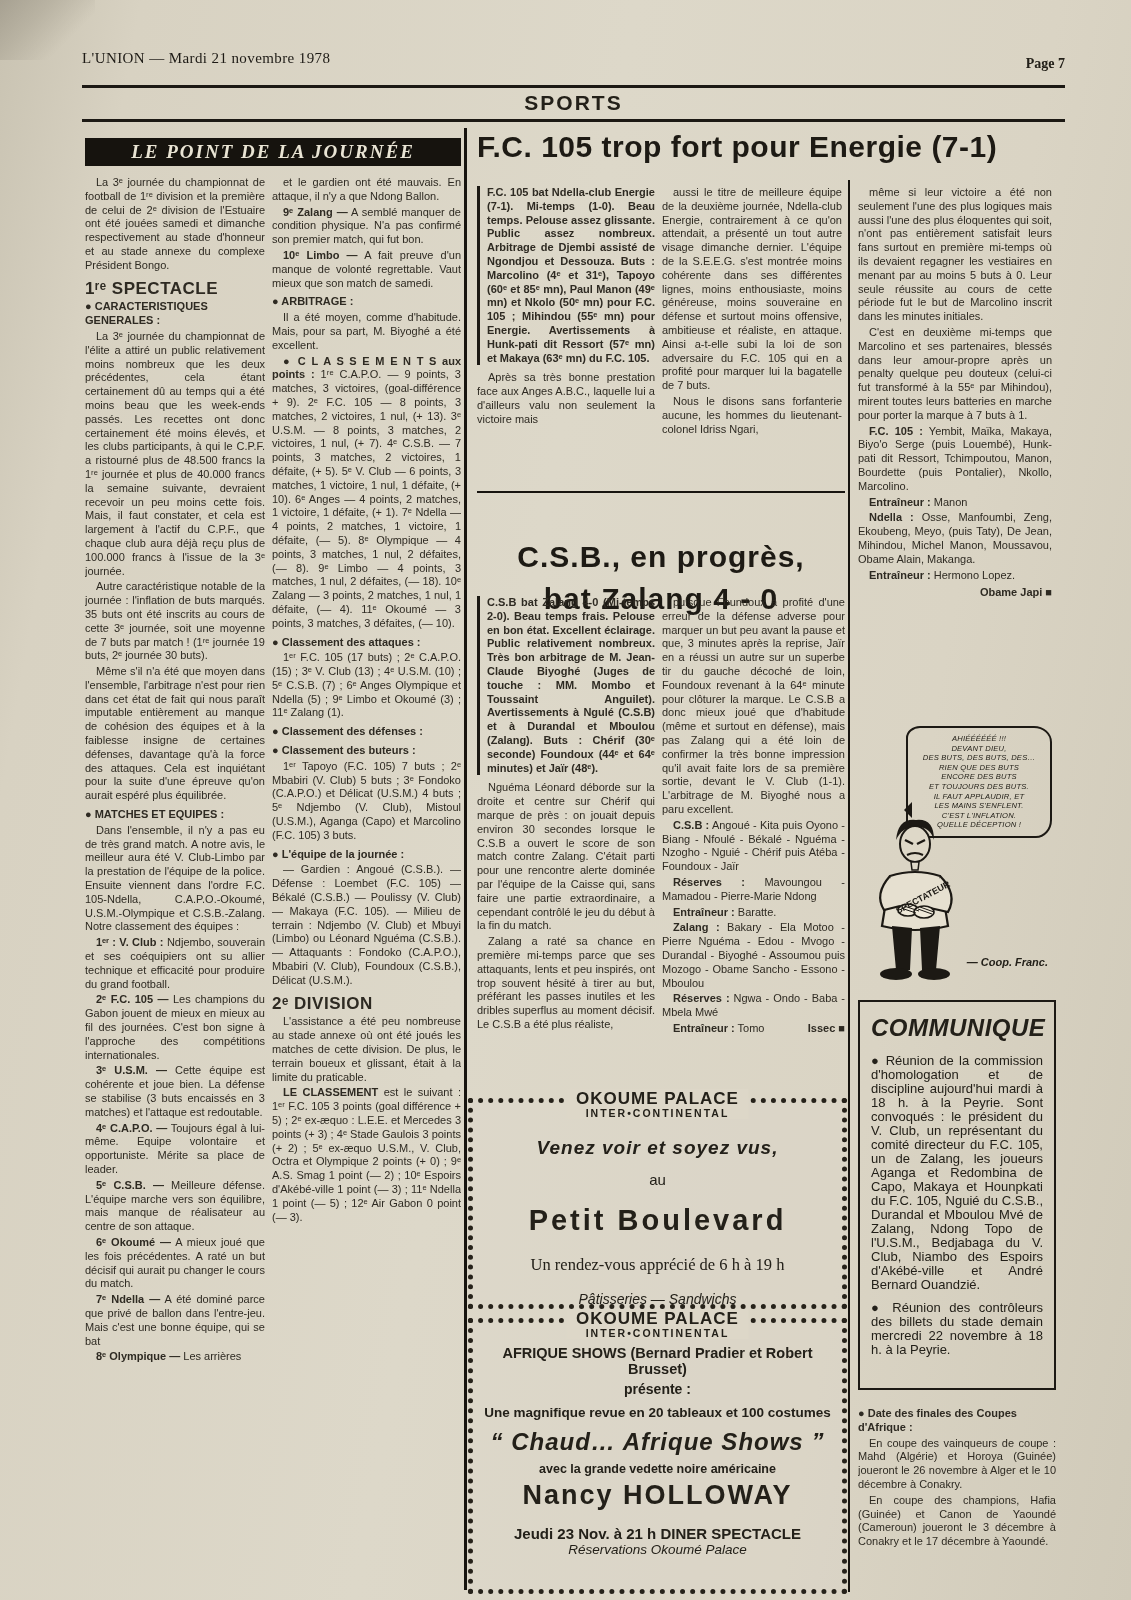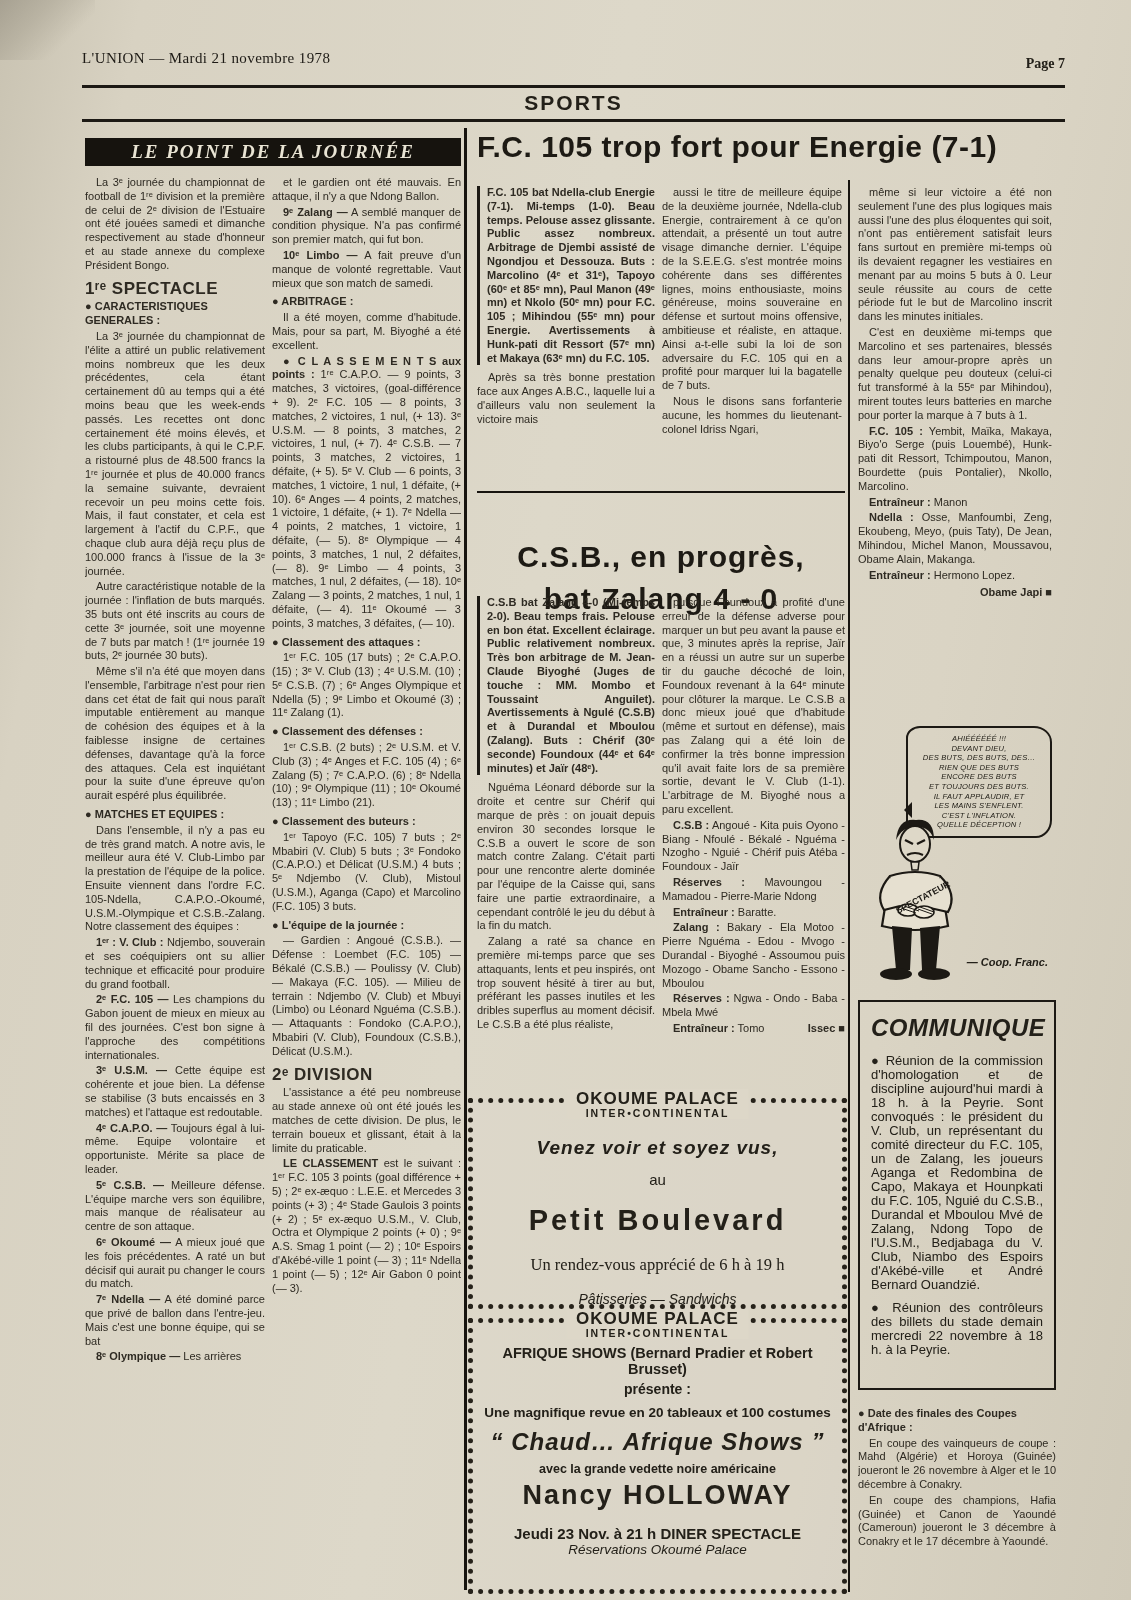--- a/index.html
+++ b/index.html
@@ -125,21 +125,20 @@
   <div class="col" id="c2">
       <p class="blk s-p">et le gardien ont été mauvais. En attaque, il n'y a que Ndong Ballon.</p>
       <p class="blk s-p"><b>9ᵉ Zalang —</b> A semblé manquer de condition physique. N'a pas confirmé son premier match, qui fut bon.</p>
       <p class="blk s-p"><b>10ᵉ Limbo —</b> A fait preuve d'un manque de volonté regrettable. Vaut mieux que son match de samedi.</p>
       <p class="blk s-h">● ARBITRAGE :</p>
       <p class="blk s-p">Il a été moyen, comme d'habitude. Mais, pour sa part, M. Biyoghé a été excellent.</p>
       <p class="blk s-p"><b>● C L A S S E M E N T S aux points :</b> 1ʳᵉ C.A.P.O. — 9 points, 3 matches, 3 victoires, (goal-différence + 9). 2ᵉ F.C. 105 — 8 points, 3 matches, 2 victoires, 1 nul, (+ 13). 3ᵉ U.S.M. — 8 points, 3 matches, 2 victoires, 1 nul, (+ 7). 4ᵉ C.S.B. — 7 points, 3 matches, 2 victoires, 1 défaite, (+ 5). 5ᵉ V. Club — 6 points, 3 matches, 1 victoire, 1 nul, 1 défaite, (+ 10). 6ᵉ Anges — 4 points, 2 matches, 1 victoire, 1 défaite, (+ 1). 7ᵉ Ndella — 4 points, 2 matches, 1 victoire, 1 défaite, (— 5). 8ᵉ Olympique — 4 points, 3 matches, 1 nul, 2 défaites, (— 8). 9ᵉ Limbo — 4 points, 3 matches, 1 nul, 2 défaites, (— 18). 10ᵉ Zalang — 3 points, 2 matches, 1 nul, 1 défaite, (— 4). 11ᵉ Okoumé — 3 points, 3 matches, 3 défaites, (— 10).</p>
       <p class="blk s-h">● Classement des attaques :</p>
       <p class="blk s-p">1ᵉʳ F.C. 105 (17 buts) ; 2ᵉ C.A.P.O. (15) ; 3ᵉ V. Club (13) ; 4ᵉ U.S.M. (10) ; 5ᵉ C.S.B. (7) ; 6ᵉ Anges Olympique et Ndella (5) ; 9ᵉ Limbo et Okoumé (3) ; 11ᵉ Zalang (1).</p>
       <p class="blk s-h">● Classement des défenses :</p>
-      <p class="blk s-p">1ᵉʳ C.S.B. (2 buts) ; 2ᵉ U.S.M. et V. Club (3) ; 4ᵉ Anges et F.C. 105 (4) ; 6ᵉ Zalang (5) ; 7ᵉ C.A.P.O. (6) ; 8ᵉ Ndella (10) ; 9ᵉ Olympique (11) ; 10ᵉ Okoumé (13) ; 11ᵉ Limbo (21).</p>
       <p class="blk s-h">● Classement des buteurs :</p>
       <p class="blk s-p">1ᵉʳ Tapoyo (F.C. 105) 7 buts ; 2ᵉ Mbabiri (V. Club) 5 buts ; 3ᵉ Fondoko (C.A.P.O.) et Délicat (U.S.M.) 4 buts ; 5ᵉ Ndjembo (V. Club), Mistoul (U.S.M.), Aganga (Capo) et Marcolino (F.C. 105) 3 buts.</p>
       <p class="blk s-h">● L'équipe de la journée :</p>
       <p class="blk s-p">— Gardien : Angoué (C.S.B.). — Défense : Loembet (F.C. 105) — Békalé (C.S.B.) — Poulissy (V. Club) — Makaya (F.C. 105). — Milieu de terrain : Ndjembo (V. Club) et Mbuyi (Limbo) ou Léonard Nguéma (C.S.B.). — Attaquants : Fondoko (C.A.P.O.), Mbabiri (V. Club), Foundoux (C.S.B.), Délicat (U.S.M.).</p>
       <p class="blk s-div">2ᵉ DIVISION</p>
       <p class="blk s-p">L'assistance a été peu nombreuse au stade annexe où ont été joués les matches de cette division. De plus, le terrain boueux et glissant, était à la limite du praticable.</p>
       <p class="blk s-p"><b>LE CLASSEMENT</b> est le suivant : 1ᵉʳ F.C. 105 3 points (goal différence + 5) ; 2ᵉ ex-æquo : L.E.E. et Mercedes 3 points (+ 3) ; 4ᵉ Stade Gaulois 3 points (+ 2) ; 5ᵉ ex-æquo U.S.M., V. Club, Octra et Olympique 2 points (+ 0) ; 9ᵉ A.S. Smag 1 point (— 2) ; 10ᵉ Espoirs d'Akébé-ville 1 point (— 3) ; 11ᵉ Ndella 1 point (— 5) ; 12ᵉ Air Gabon 0 point (— 3).</p>
     </div>
 
   <div class="vrule vA"></div>

